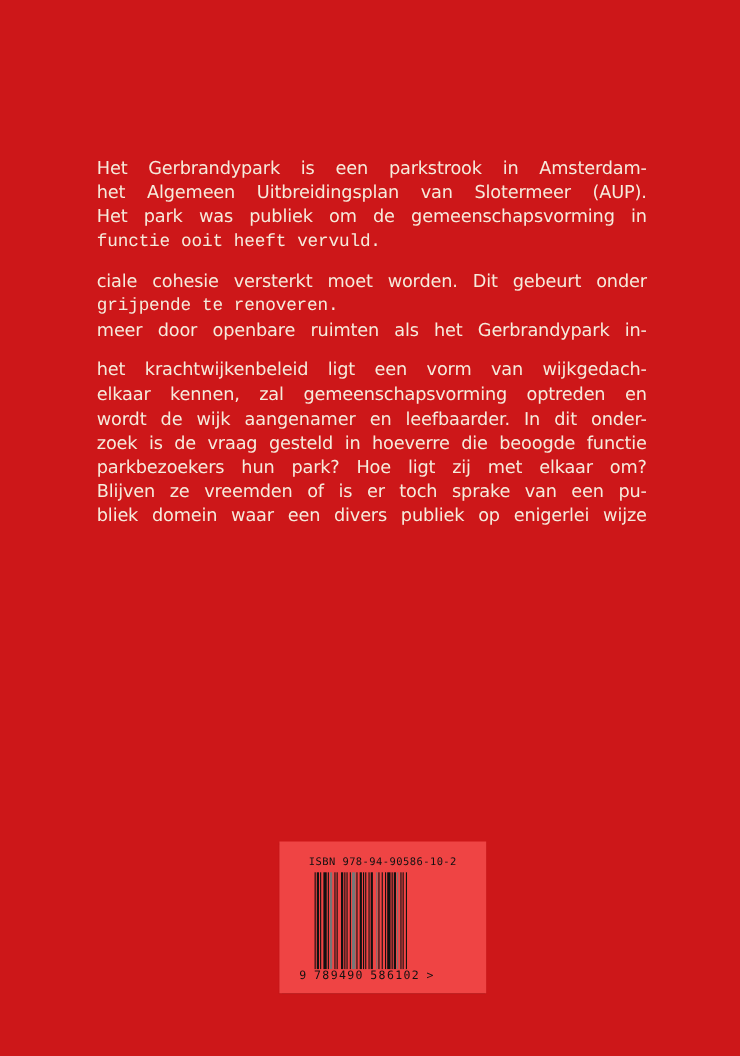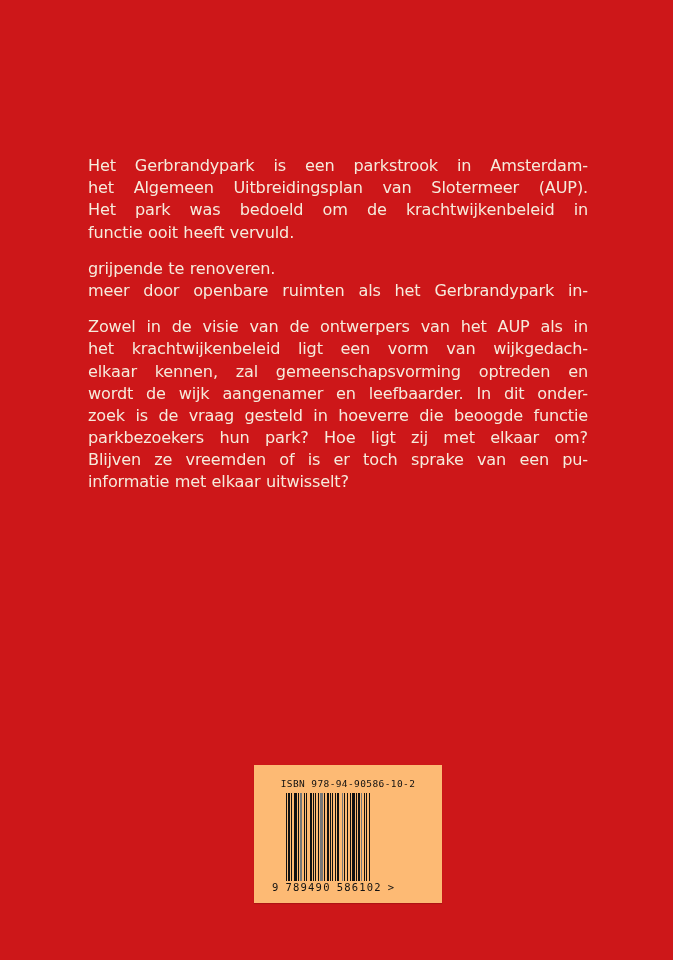--- a/index.html
+++ b/index.html
@@ -10,48 +10,49 @@
     width: 673px;
     height: 960px;
     background: #cd1719;
     position: relative;
     overflow: hidden;
     font-family: "DejaVu Sans", sans-serif;
   }
   .blurb {
     position: absolute;
     left: 88px;
-    top: 155px;
+    top: 142px;
     width: 500px;
     color: #f6ebdc;
     font-size: 16.1px;
     line-height: 22.2px;
     letter-spacing: -0.15px;
     word-spacing: 0.5px;
   }
   .para {
     margin: 0 0 14px 0;
   }
   .line {
     display: block;
     text-align: justify;
     text-align-last: justify;
     white-space: nowrap;
     height: 22.2px;
   }
   .line.last {
     text-align-last: left;
+    font-family: Liberation Mono, monospace;
   }
   .isbn-box {
     position: absolute;
     left: 254px;
     top: 765px;
     width: 188px;
     height: 138px;
-    background: #fdba74;
+    background: #ef4444;
     box-shadow: 0 1px 1px rgba(0,0,0,0.15);
   }
   .isbn-label {
     position: absolute;
     left: 0;
     width: 100%;
     top: 13px;
     text-align: center;
     font-family: "DejaVu Sans Mono", monospace;
     font-size: 9.5px;
@@ -82,36 +83,36 @@
   }
   .digits .gap { display: inline-block; width: 6px; }
 </style>
 </head>
 <body>
 
 <div class="blurb">
   <p class="para">
     <span class="line">Het Gerbrandypark is een parkstrook in Amsterdam-</span>
     <span class="line">het Algemeen Uitbreidingsplan van Slotermeer (AUP).</span>
-    <span class="line">Het park was bedoeld om de krachtwijkenbeleid in</span>
+    <span class="line">Het park was publiek om de gemeenschapsvorming in</span>
     <span class="line last">functie ooit heeft vervuld.</span>
   </p>
   <p class="para">
+    <span class="line">ciale cohesie versterkt moet worden. Dit gebeurt onder</span>
     <span class="line last">grijpende te renoveren.</span>
     <span class="line">meer door openbare ruimten als het Gerbrandypark in-</span>
   </p>
   <p class="para">
-    <span class="line">Zowel in de visie van de ontwerpers van het AUP als in</span>
     <span class="line">het krachtwijkenbeleid ligt een vorm van wijkgedach-</span>
     <span class="line">elkaar kennen, zal gemeenschapsvorming optreden en</span>
     <span class="line">wordt de wijk aangenamer en leefbaarder. In dit onder-</span>
     <span class="line">zoek is de vraag gesteld in hoeverre die beoogde functie</span>
     <span class="line">parkbezoekers hun park? Hoe ligt zij met elkaar om?</span>
     <span class="line">Blijven ze vreemden of is er toch sprake van een pu-</span>
-    <span class="line last">informatie met elkaar uitwisselt?</span>
+    <span class="line">bliek domein waar een divers publiek op enigerlei wijze</span>
   </p>
 </div>
 
 <div class="isbn-box">
   <div class="isbn-label">ISBN 978-94-90586-10-2</div>
   <div class="barcode" id="barcode">
       <span class="bar" style="width: 1px; background: rgb(17, 17, 17);"></span>
       <span class="bar" style="width: 1px; background: transparent;"></span>
       <span class="bar" style="width: 2px; background: rgb(17, 17, 17);"></span>
       <span class="bar" style="width: 1px; background: transparent;"></span>

